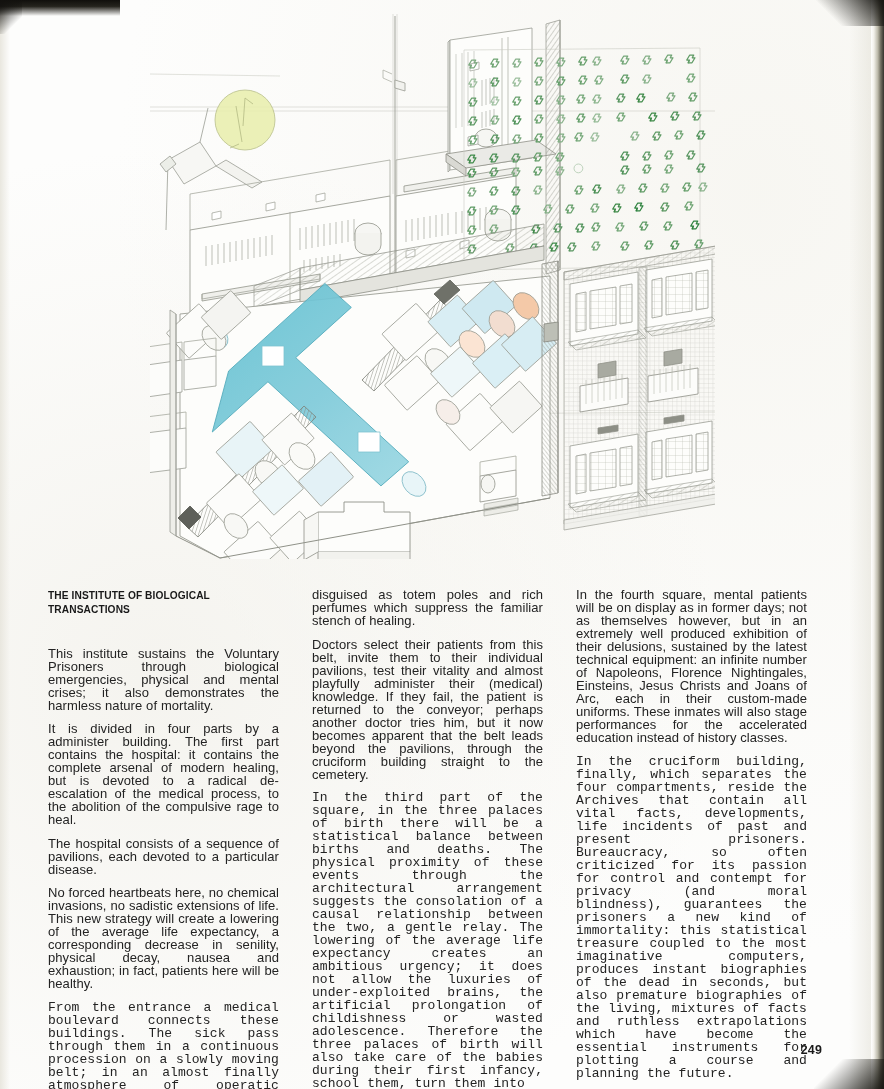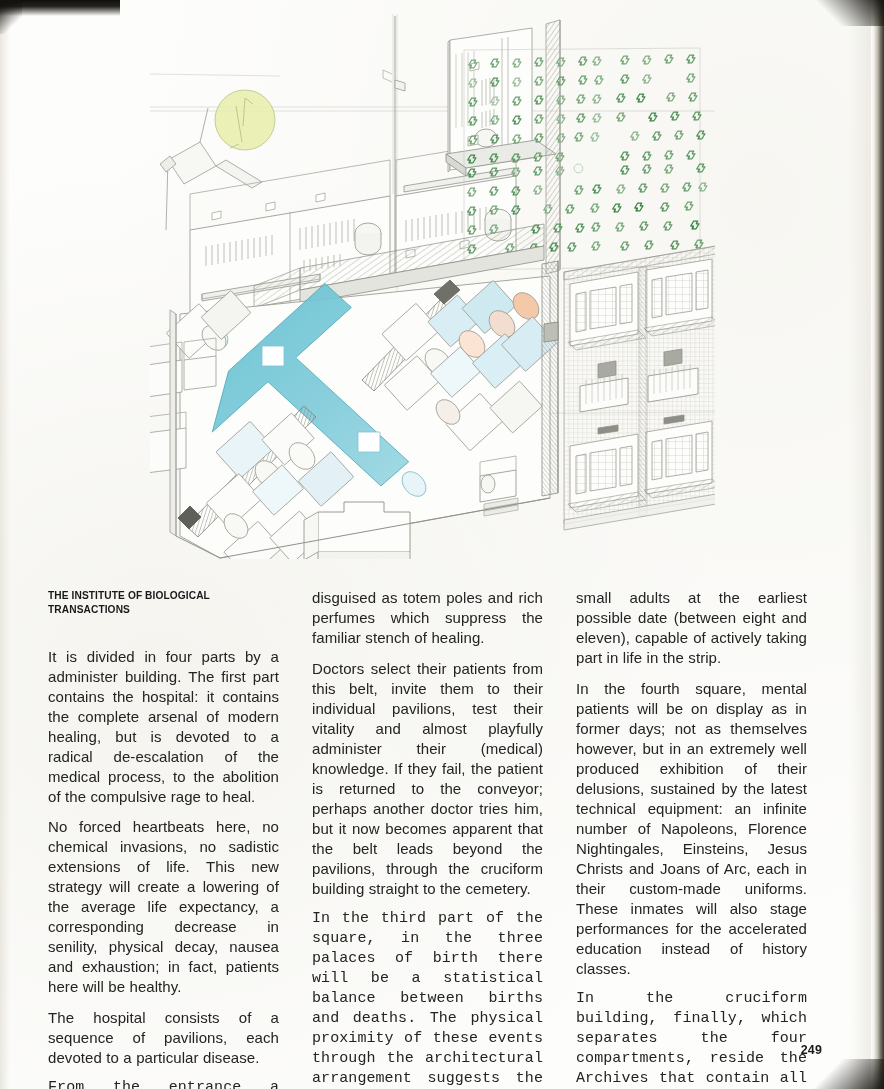--- a/index.html
+++ b/index.html
@@ -77,22 +77,22 @@
     font-weight:bold;
     line-height:14.4px;
     letter-spacing:.1px;
     color:#191919;
     margin:0 0 30px 0;
     transform:scaleX(.96);
     transform-origin:left top;
     white-space:pre-line;
   }
   .para{
-    font-size:15px;
-    line-height:20px;
+    font-size:13px;
+    line-height:13px;
     color:#232323;
     text-align:justify;
     margin:0 0 10.5px 0;
     letter-spacing:.005em;
     word-spacing:.01em;
   }
   .para:last-child{margin-bottom:0;font-family:Liberation Mono, monospace;}
 
   .folio{
     position:absolute;
@@ -748,34 +748,34 @@
       </g>
     </svg>
   </div>
 
   <div id="article">
     <div class="cols">
 
       <div class="col">
         <h1 class="section-title">THE INSTITUTE OF BIOLOGICAL
 TRANSACTIONS</h1>
+        <p class="para">This institute sustains the Voluntary Prisoners through biological emergencies, physical and mental crises; it also demonstrates the harmless nature of mortality.</p>
         <p class="para">It is divided in four parts by a administer building. The first part contains the hospital: it contains the complete arsenal of modern healing, but is devoted to a radical de-escalation of the medical process, to the abolition of the compulsive rage to heal.</p>
+        <p class="para">The hospital consists of a sequence of pavilions, each devoted to a particular disease.</p>
         <p class="para">No forced heartbeats here, no chemical invasions, no sadistic extensions of life. This new strategy will create a lowering of the average life expectancy, a corresponding decrease in senility, physical decay, nausea and exhaustion; in fact, patients here will be healthy.</p>
-        <p class="para">The hospital consists of a sequence of pavilions, each devoted to a particular disease.</p>
         <p class="para">From the entrance a medical boulevard connects these buildings. The sick pass through them in a continuous procession on a slowly moving belt; in an almost finally atmosphere of operatic melodies; a group of dancing nurses in transparent uniforms; medical equipment</p>
       </div>
 
       <div class="col">
         <p class="para">disguised as totem poles and rich perfumes which suppress the familiar stench of healing.</p>
         <p class="para">Doctors select their patients from this belt, invite them to their individual pavilions, test their vitality and almost playfully administer their (medical) knowledge. If they fail, the patient is returned to the conveyor; perhaps another doctor tries him, but it now becomes apparent that the belt leads beyond the pavilions, through the cruciform building straight to the cemetery.</p>
         <p class="para">In the third part of the square, in the three palaces of birth there will be a statistical balance between births and deaths. The physical proximity of these events through the architectural arrangement suggests the consolation of a causal relationship between the two, a gentle relay. The lowering of the average life expectancy creates an ambitious urgency; it does not allow the luxuries of under-exploited brains, the artificial prolongation of childishness or wasted adolescence. Therefore the three palaces of birth will also take care of the babies during their first infancy, school them, turn them into</p>
       </div>
 
       <div class="col">
-        <p class="para">small adults at the earliest possible date (between eight and eleven), capable of actively taking part in life in the strip.</p>
         <p class="para">In the fourth square, mental patients will be on display as in former days; not as themselves however, but in an extremely well produced exhibition of their delusions, sustained by the latest technical equipment: an infinite number of Napoleons, Florence Nightingales, Einsteins, Jesus Christs and Joans of Arc, each in their custom-made uniforms. These inmates will also stage performances for the accelerated education instead of history classes.</p>
         <p class="para">In the cruciform building, finally, which separates the four compartments, reside the Archives that contain all vital facts, developments, life incidents of past and present prisoners. Bureaucracy, so often criticized for its passion for control and contempt for privacy (and moral blindness), guarantees the prisoners a new kind of immortality: this statistical treasure coupled to the most imaginative computers, produces instant biographies of the dead in seconds, but also premature biographies of the living, mixtures of facts and ruthless extrapolations which have become the essential instruments for plotting a course and planning the future.</p>
       </div>
 
     </div>
   </div>
 
   <div class="folio">249</div>
 
   <div class="scan-gutter-left"></div>

